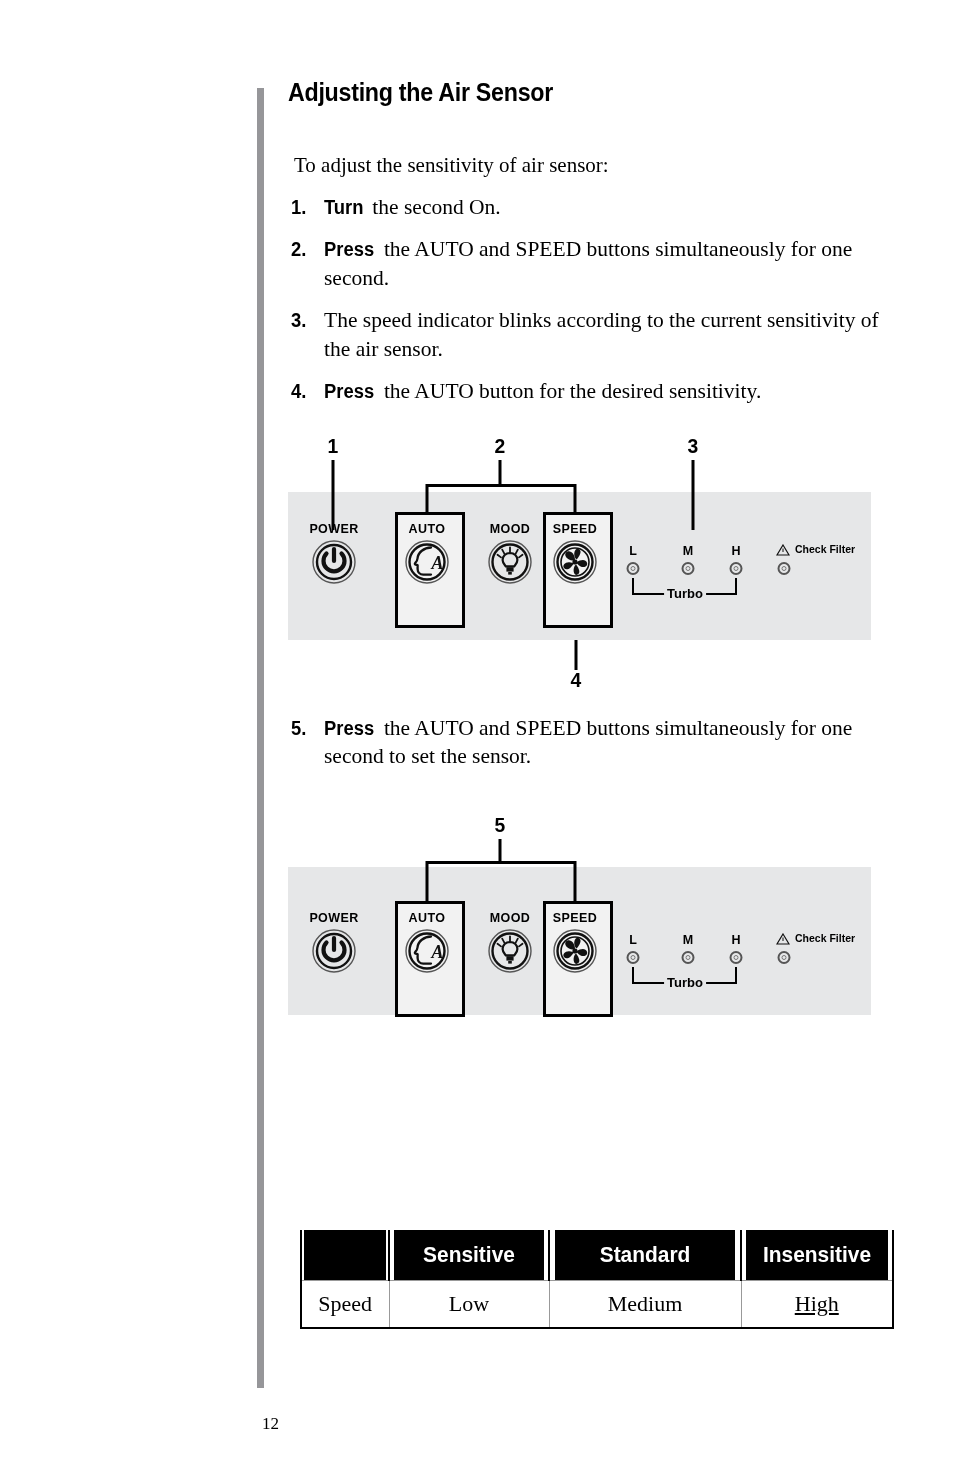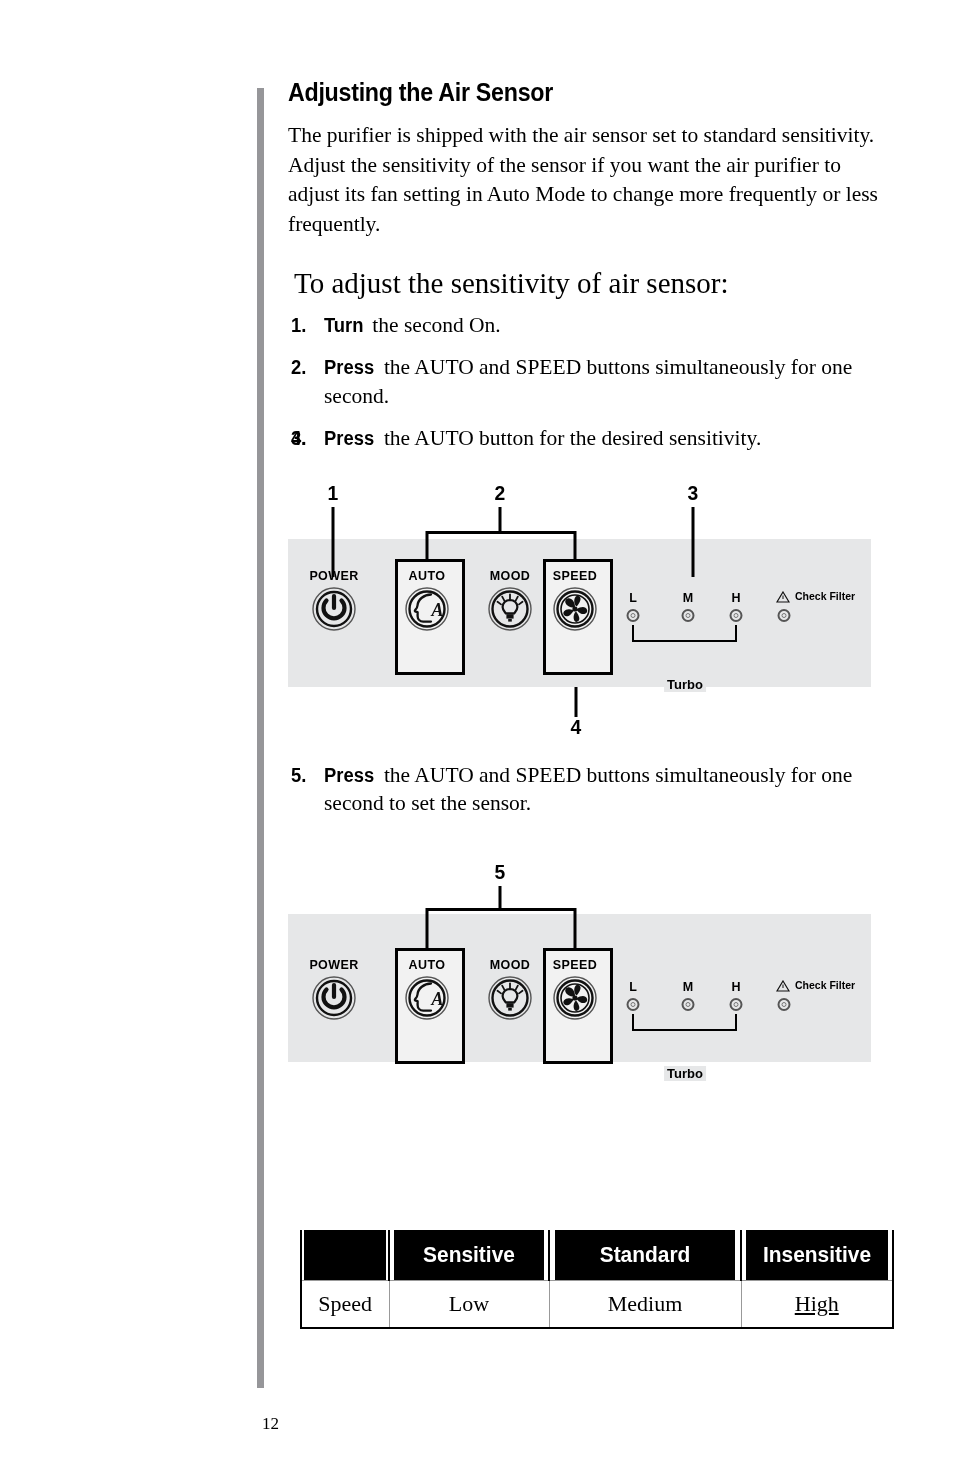--- a/index.html
+++ b/index.html
@@ -46,21 +46,21 @@
 
   p.body-text {
     font-size: 21.5px;
     line-height: 29.5px;
     margin: 0;
   }
 
   .spacer-lg { height: 30px; }
 
   p.lead-in {
-    font-size: 29px;
+    font-size: 21px;
     line-height: 29.5px;
     margin: 0 0 12px 6px;
   }
 
   
   ol.steps {
     list-style: none;
     margin: 0;
     padding: 0;
   }
@@ -175,21 +175,20 @@
     box-sizing: border-box;
   }
   .turbo-text {
     position: absolute;
     font-family: "Liberation Sans", sans-serif;
     font-weight: bold;
     font-size: 13px;
     transform: translateX(-50%);
     background: #e6e7e8;
     padding: 0 3px;
-    margin-top: 44px;
   }
   .tline { position: absolute; background: #000; }
   .checkfilter-lab {
     position: absolute;
     font-family: "Liberation Sans", sans-serif;
     font-weight: bold;
     font-size: 10.5px;
     white-space: nowrap;
   }
 
@@ -237,37 +236,37 @@
 </style>
 </head>
 <body>
 
 <div class="margin-bar"></div>
 
 <div class="content">
 
   <h1 class="section-title">Adjusting the Air Sensor</h1>
 
-  <p class="body-text">The purifier is shipped with the air sensor set to standard sensitivity. Adjust the sensitivity of the sensor if you want the air purifier to adjust its fan setting in Auto Mode to change more frequently or less frequently.</p>
 
   <div class="spacer-lg"></div>
 
   <p class="lead-in">To adjust the sensitivity of air sensor:</p>
 
   <ol class="steps">
     <li class="step">
       <span class="num">1.</span>
       <span class="kw">Turn</span><span> the second On.</span>
     </li>
     <li class="step">
       <span class="num">2.</span>
       <span class="kw">Press</span><span> the AUTO and SPEED buttons simultaneously for one second.</span>
     </li>
     <li class="step">
       <span class="num">3.</span>
+      <span>The speed indicator blinks according to the current sensitivity of the air sensor.</span>
     </li>
     <li class="step">
       <span class="num">4.</span>
       <span class="kw">Press</span><span> the AUTO button for the desired sensitivity.</span>
     </li>
   </ol>
 
   <div class="figure" style="margin-top:28px;">
 
     <div class="callout-area">

